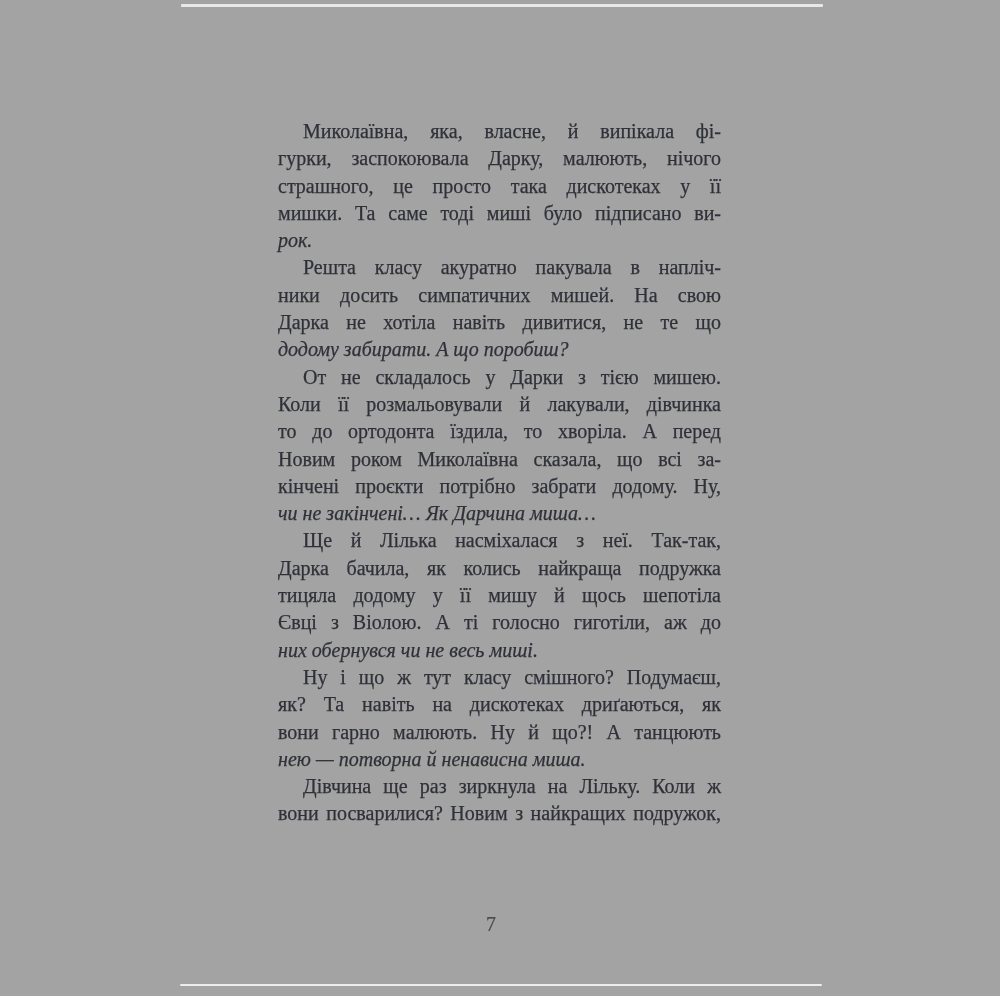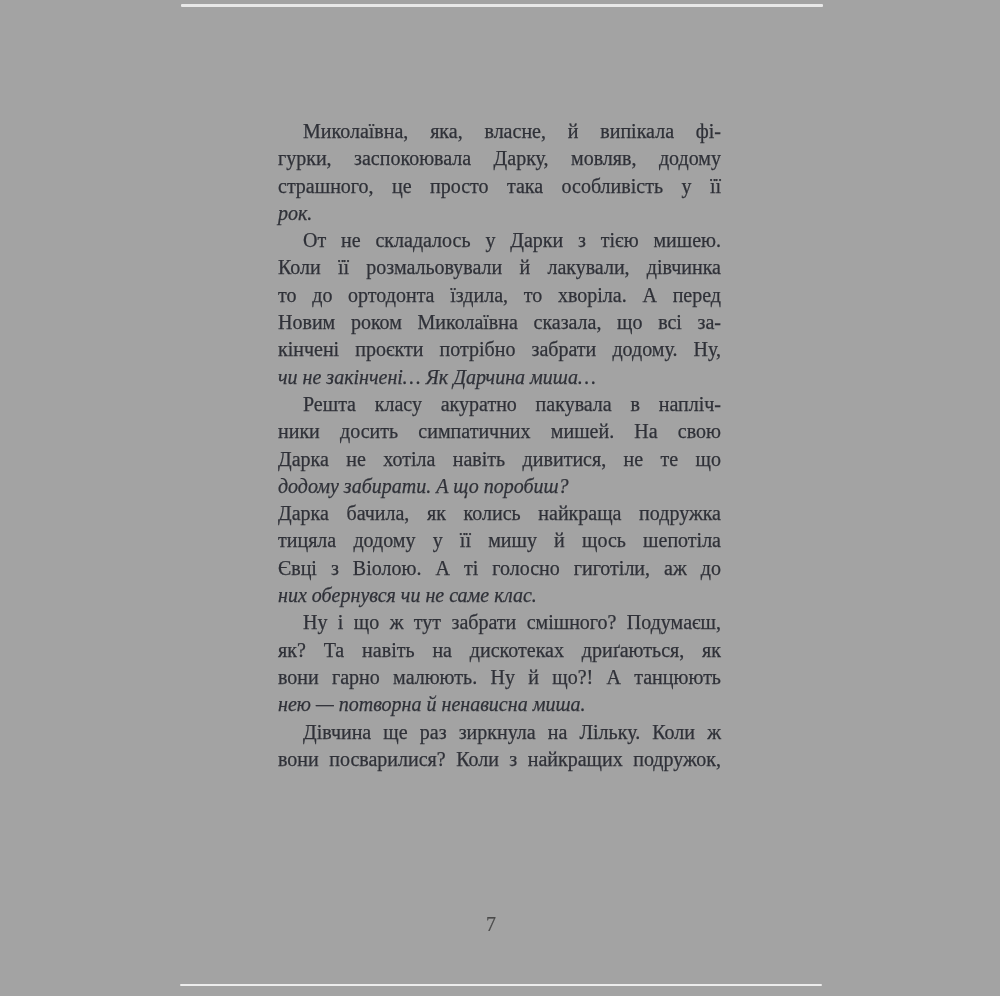--- a/index.html
+++ b/index.html
@@ -72,50 +72,52 @@
   }
 </style>
 </head>
 <body>
 
 <div class="book-page">
   <div class="divider top"></div>
   <div class="text-block" id="text-block">
       <div class="para">
         <div class="line first">Миколаївна, яка, власне, й випікала фі-</div>
-        <div class="line">гурки, заспокоювала Дарку, мовляв, додому</div>
-        <div class="line">страшного, це просто така особливість у її</div>
+        <div class="line">гурки, заспокоювала Дарку, малюють, нічого</div>
+        <div class="line">страшного, це просто така дискотеках у її</div>
+        <div class="line">мишки. Та саме тоді миші було підписано ви-</div>
         <div class="line last">рок.</div>
+      </div>
+      <div class="para">
+        <div class="line first">Решта класу акуратно пакувала в напліч-</div>
+        <div class="line">ники досить симпатичних мишей. На свою</div>
+        <div class="line">Дарка не хотіла навіть дивитися, не те що</div>
+        <div class="line last">додому забирати. А що поробиш?</div>
       </div>
       <div class="para">
         <div class="line first">От не складалось у Дарки з тією мишею.</div>
         <div class="line">Коли її розмальовували й лакували, дівчинка</div>
         <div class="line">то до ортодонта їздила, то хворіла. А перед</div>
         <div class="line">Новим роком Миколаївна сказала, що всі за-</div>
         <div class="line">кінчені проєкти потрібно забрати додому. Ну,</div>
         <div class="line last">чи не закінчені… Як Дарчина миша…</div>
       </div>
       <div class="para">
-        <div class="line first">Решта класу акуратно пакувала в напліч-</div>
-        <div class="line">ники досить симпатичних мишей. На свою</div>
-        <div class="line">Дарка не хотіла навіть дивитися, не те що</div>
-        <div class="line last">додому забирати. А що поробиш?</div>
-      </div>
-      <div class="para">
+        <div class="line first">Ще й Лілька насміхалася з неї. Так-так,</div>
         <div class="line">Дарка бачила, як колись найкраща подружка</div>
         <div class="line">тицяла додому у її мишу й щось шепотіла</div>
         <div class="line">Євці з Віолою. А ті голосно гиготіли, аж до</div>
-        <div class="line last">них обернувся чи не саме клас.</div>
+        <div class="line last">них обернувся чи не весь миші.</div>
       </div>
       <div class="para">
-        <div class="line first">Ну і що ж тут забрати смішного? Подумаєш,</div>
+        <div class="line first">Ну і що ж тут класу смішного? Подумаєш,</div>
         <div class="line">як? Та навіть на дискотеках дриґаються, як</div>
         <div class="line">вони гарно малюють. Ну й що?! А танцюють</div>
         <div class="line last">нею — потворна й ненависна миша.</div>
       </div>
       <div class="para">
         <div class="line first">Дівчина ще раз зиркнула на Лільку. Коли ж</div>
-        <div class="line">вони посварилися? Коли з найкращих подружок,</div>
+        <div class="line">вони посварилися? Новим з найкращих подружок,</div>
       </div>
     </div>
   <div class="page-number">7</div>
   <div class="divider bottom"></div>
 </div>
 
 </body></html>

